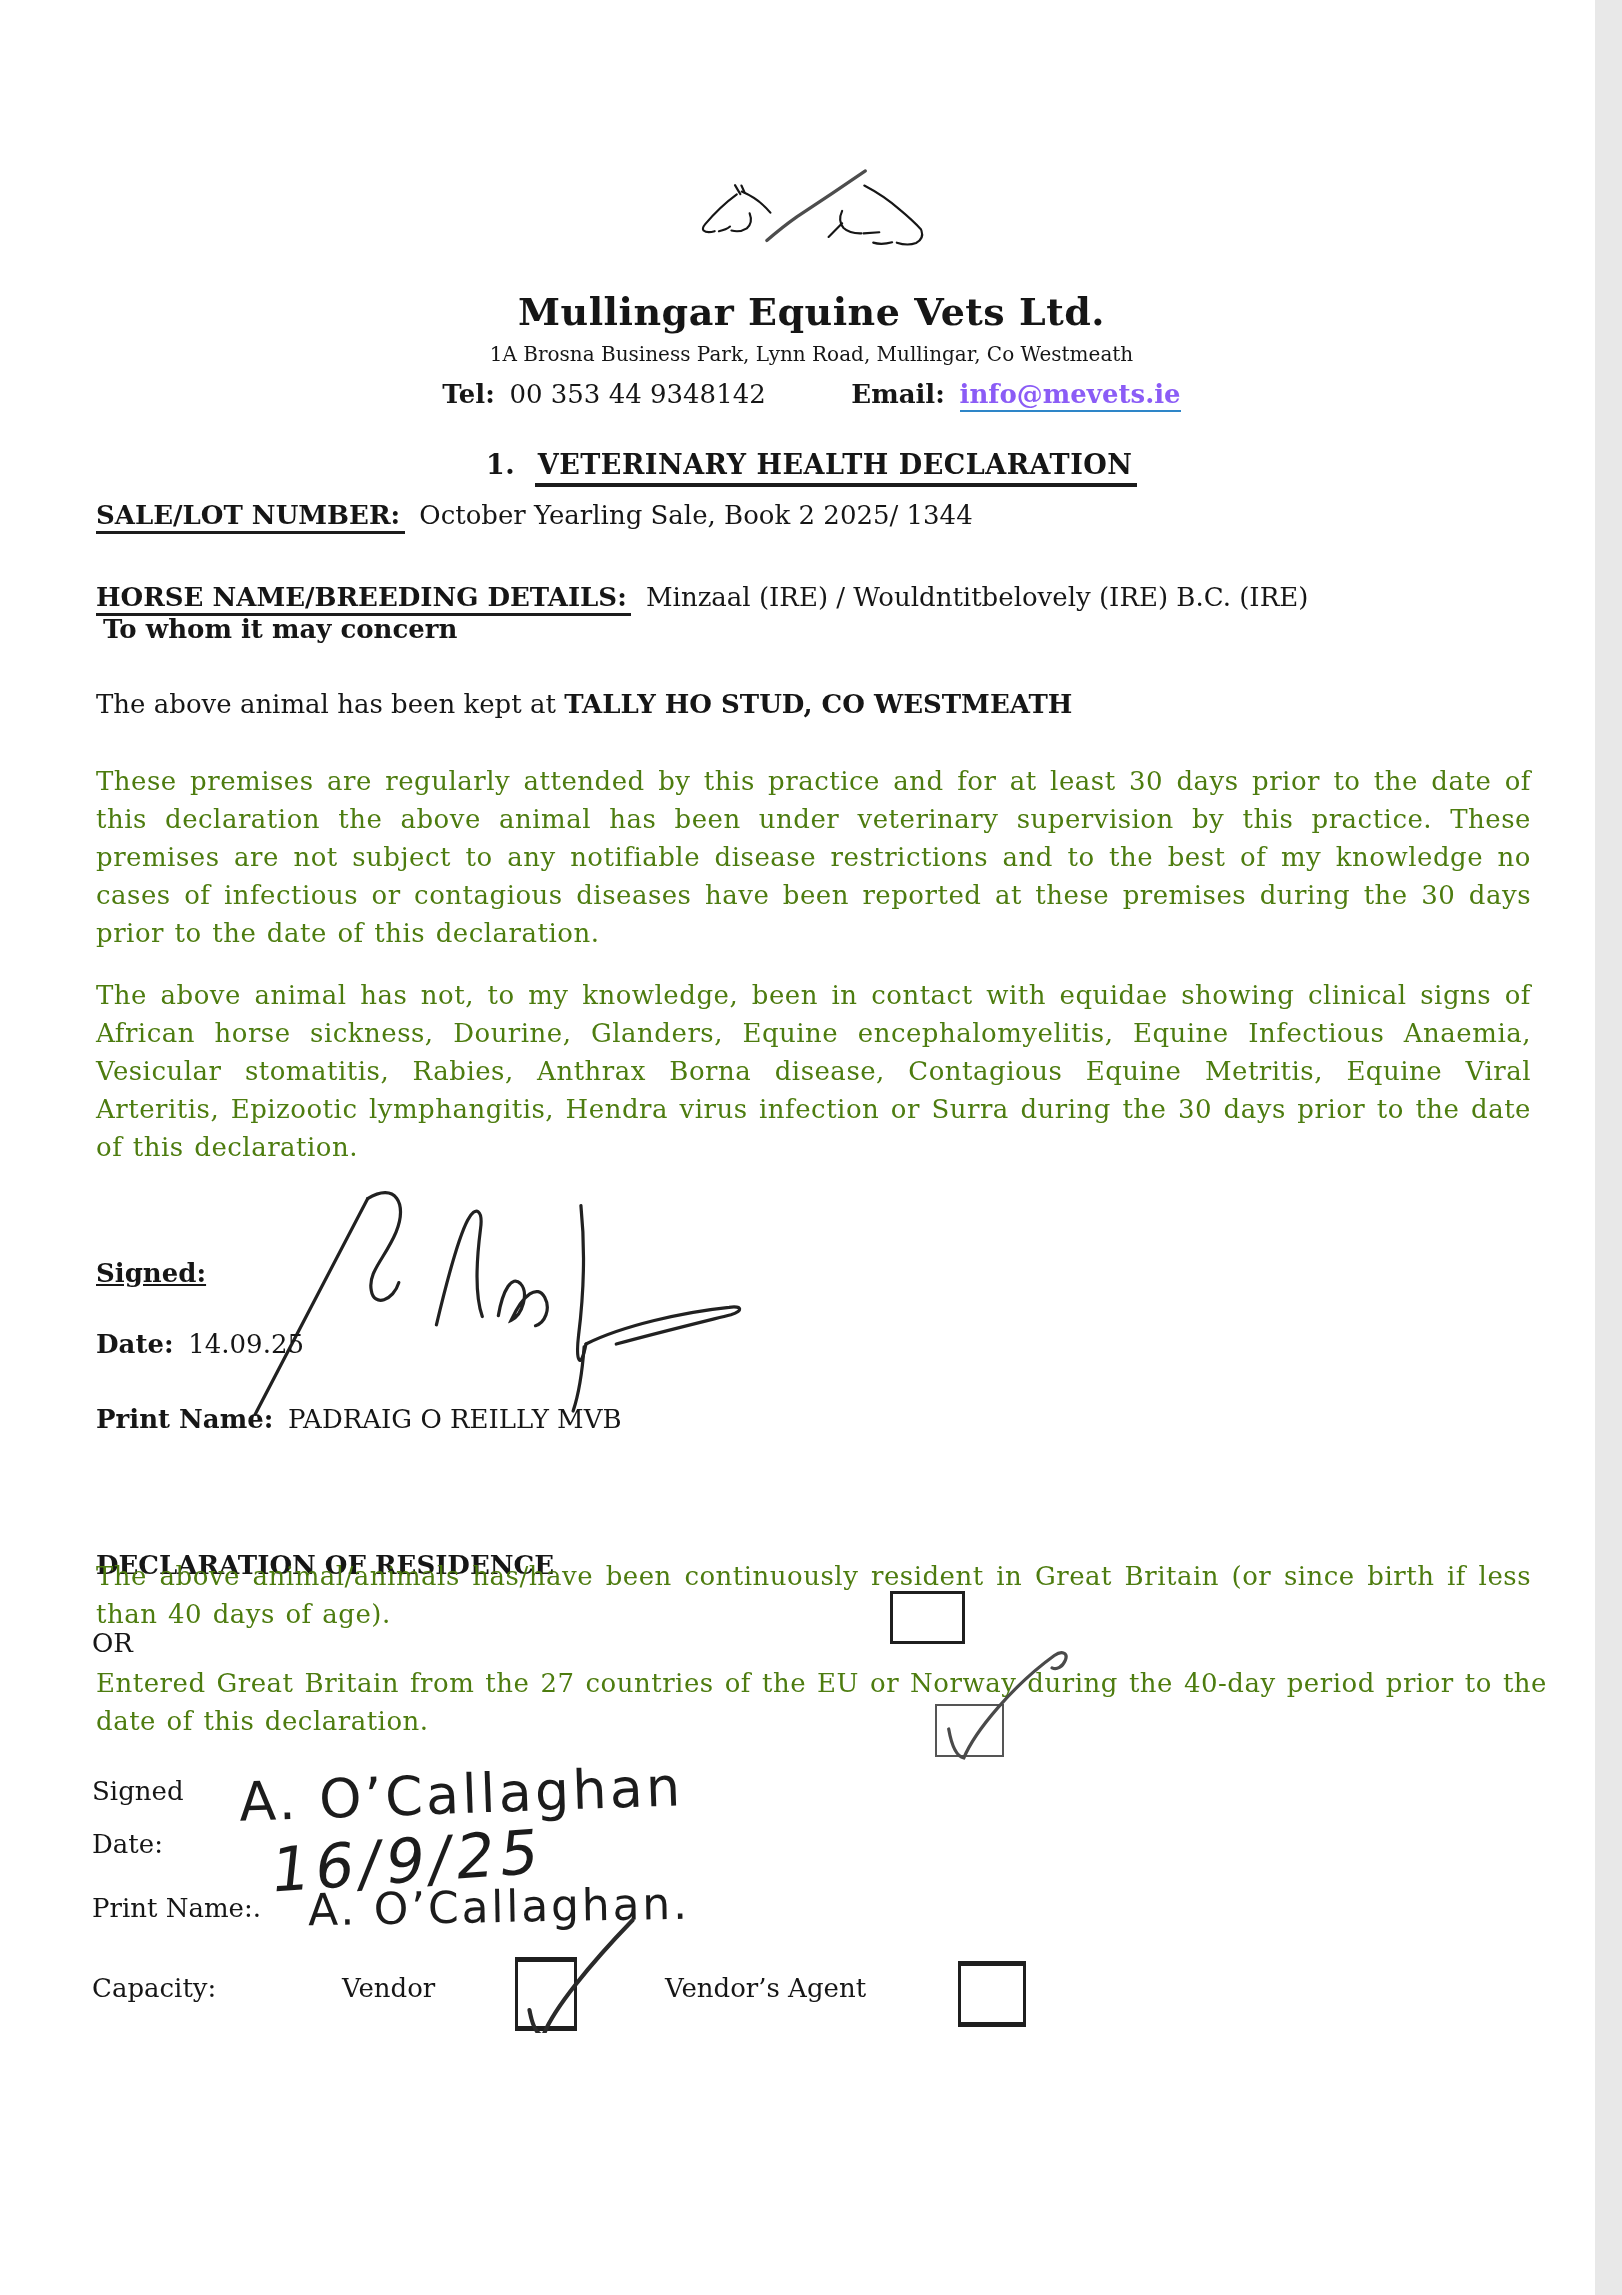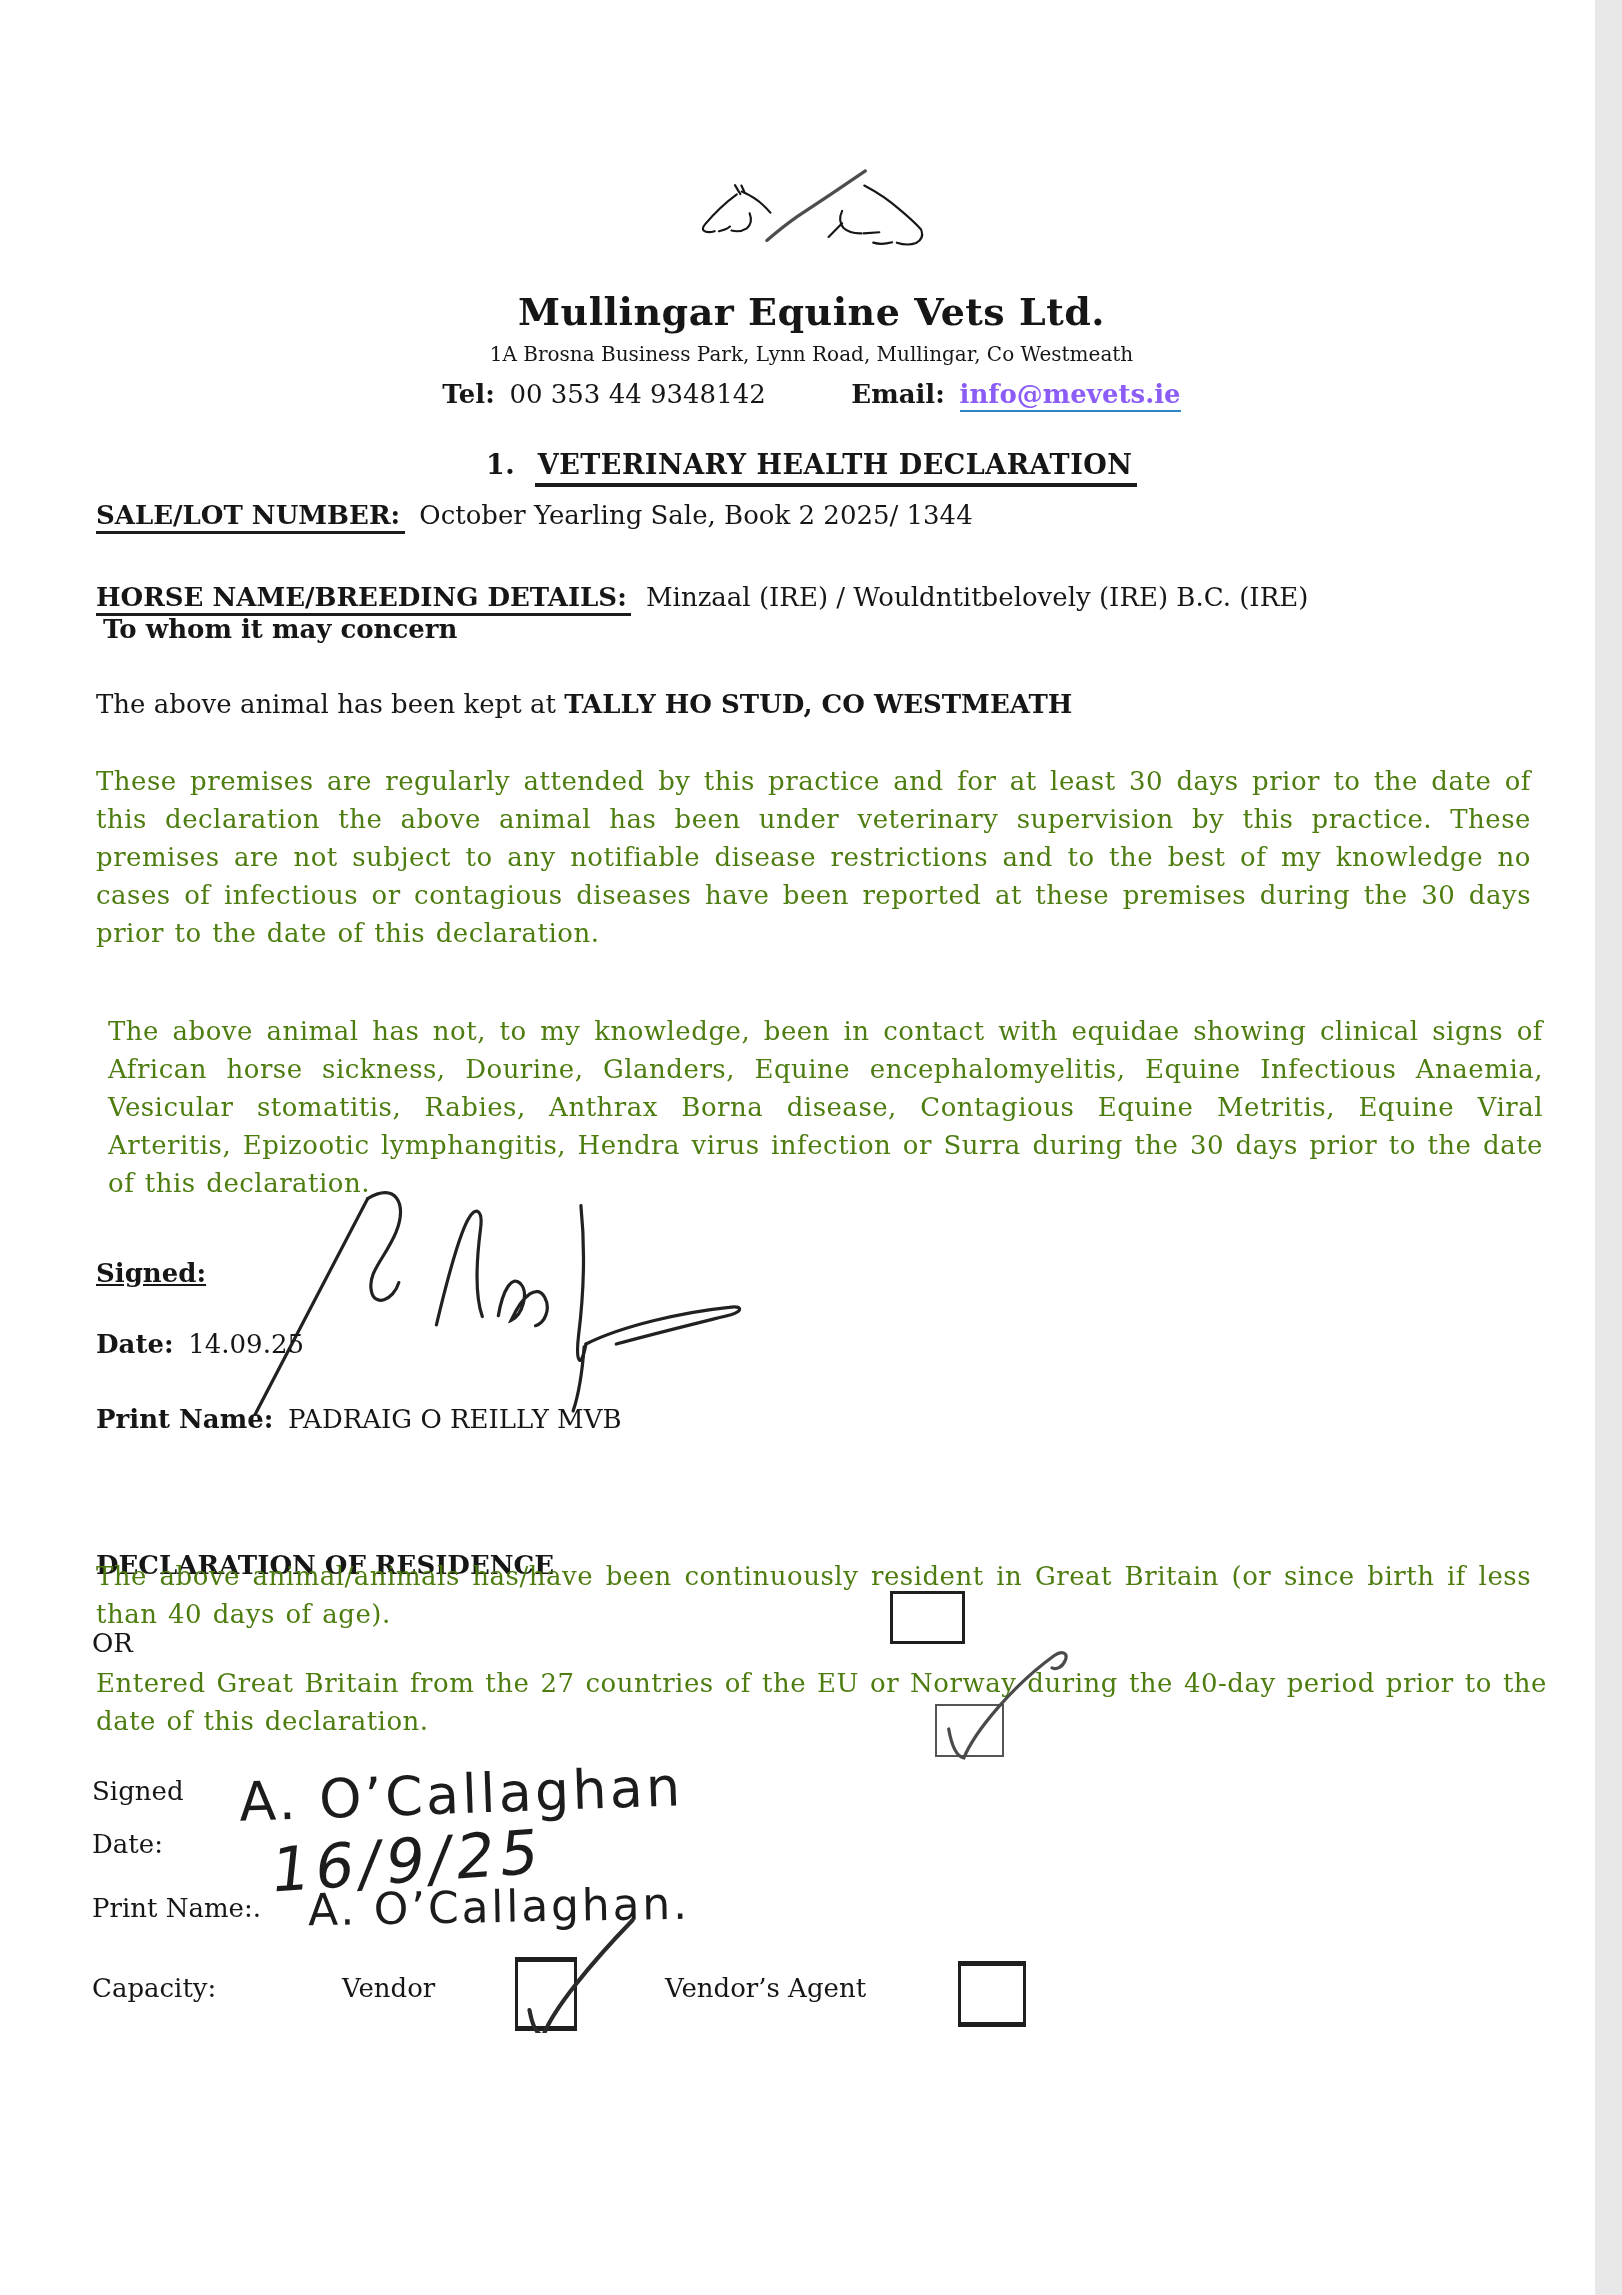--- a/index.html
+++ b/index.html
@@ -30,21 +30,21 @@
     font-size:26px;line-height:38px;
     text-align:justify;text-justify:inter-word;
     letter-spacing:0.5px;word-spacing:1.8px;
     color:#4d7c0f;
   }
   .sale{left:96px;top:500px;}
   .horse{left:96px;top:566px;margin-top:16px;}
   .towhom{left:103px;top:614px;font-weight:bold;}
   .kept{left:96px;top:689px;}
   .p-premises{top:762px;}
-  .p-contact{top:1012px;margin-left:12px;}
+  .p-contact{top:976px;}
   .signed1{left:96px;top:1258px;text-decoration:underline;}
   .date1{left:96px;top:1329px;}
   .print1{left:96px;top:1404px;}
   .res-heading{left:96px;top:1550px;font-weight:bold;}
   .res-para{top:1557px;}
   .or-line{left:92px;top:1628px;}
   .entered-para{top:1664px;width:1451px;}
   .signed2{left:92px;top:1776px;}
   .date2{left:92px;top:1829px;}
   .print2{left:92px;top:1893px;}

